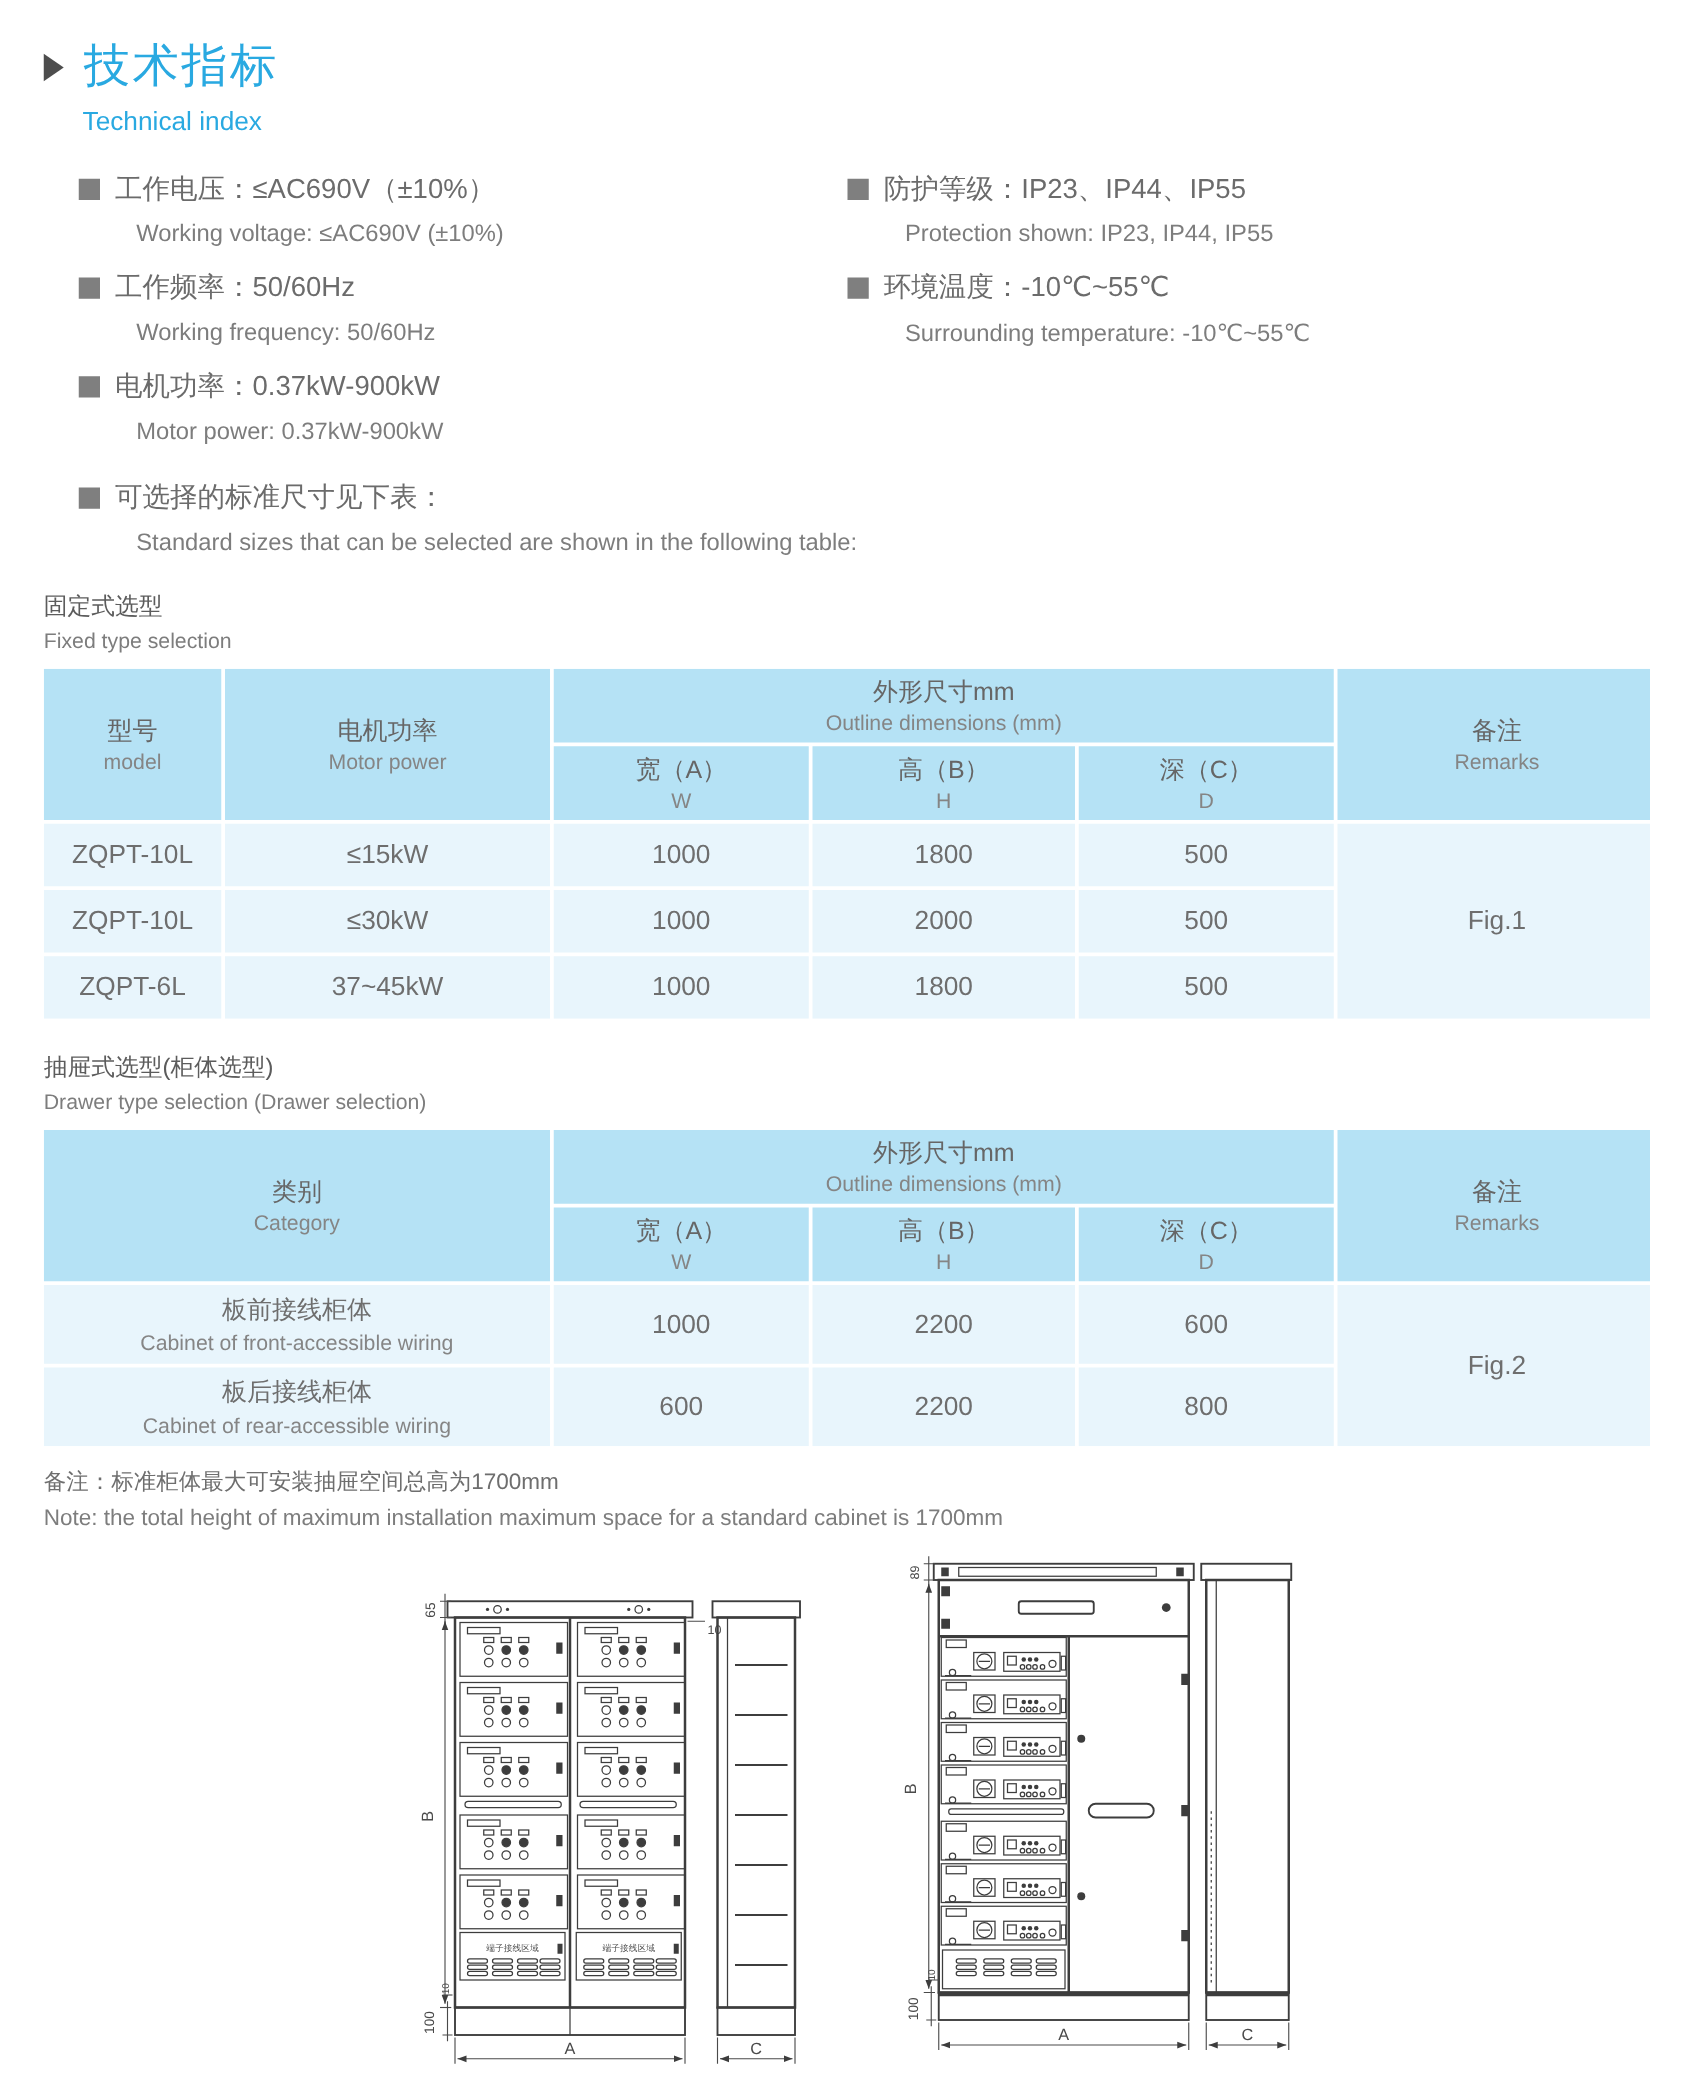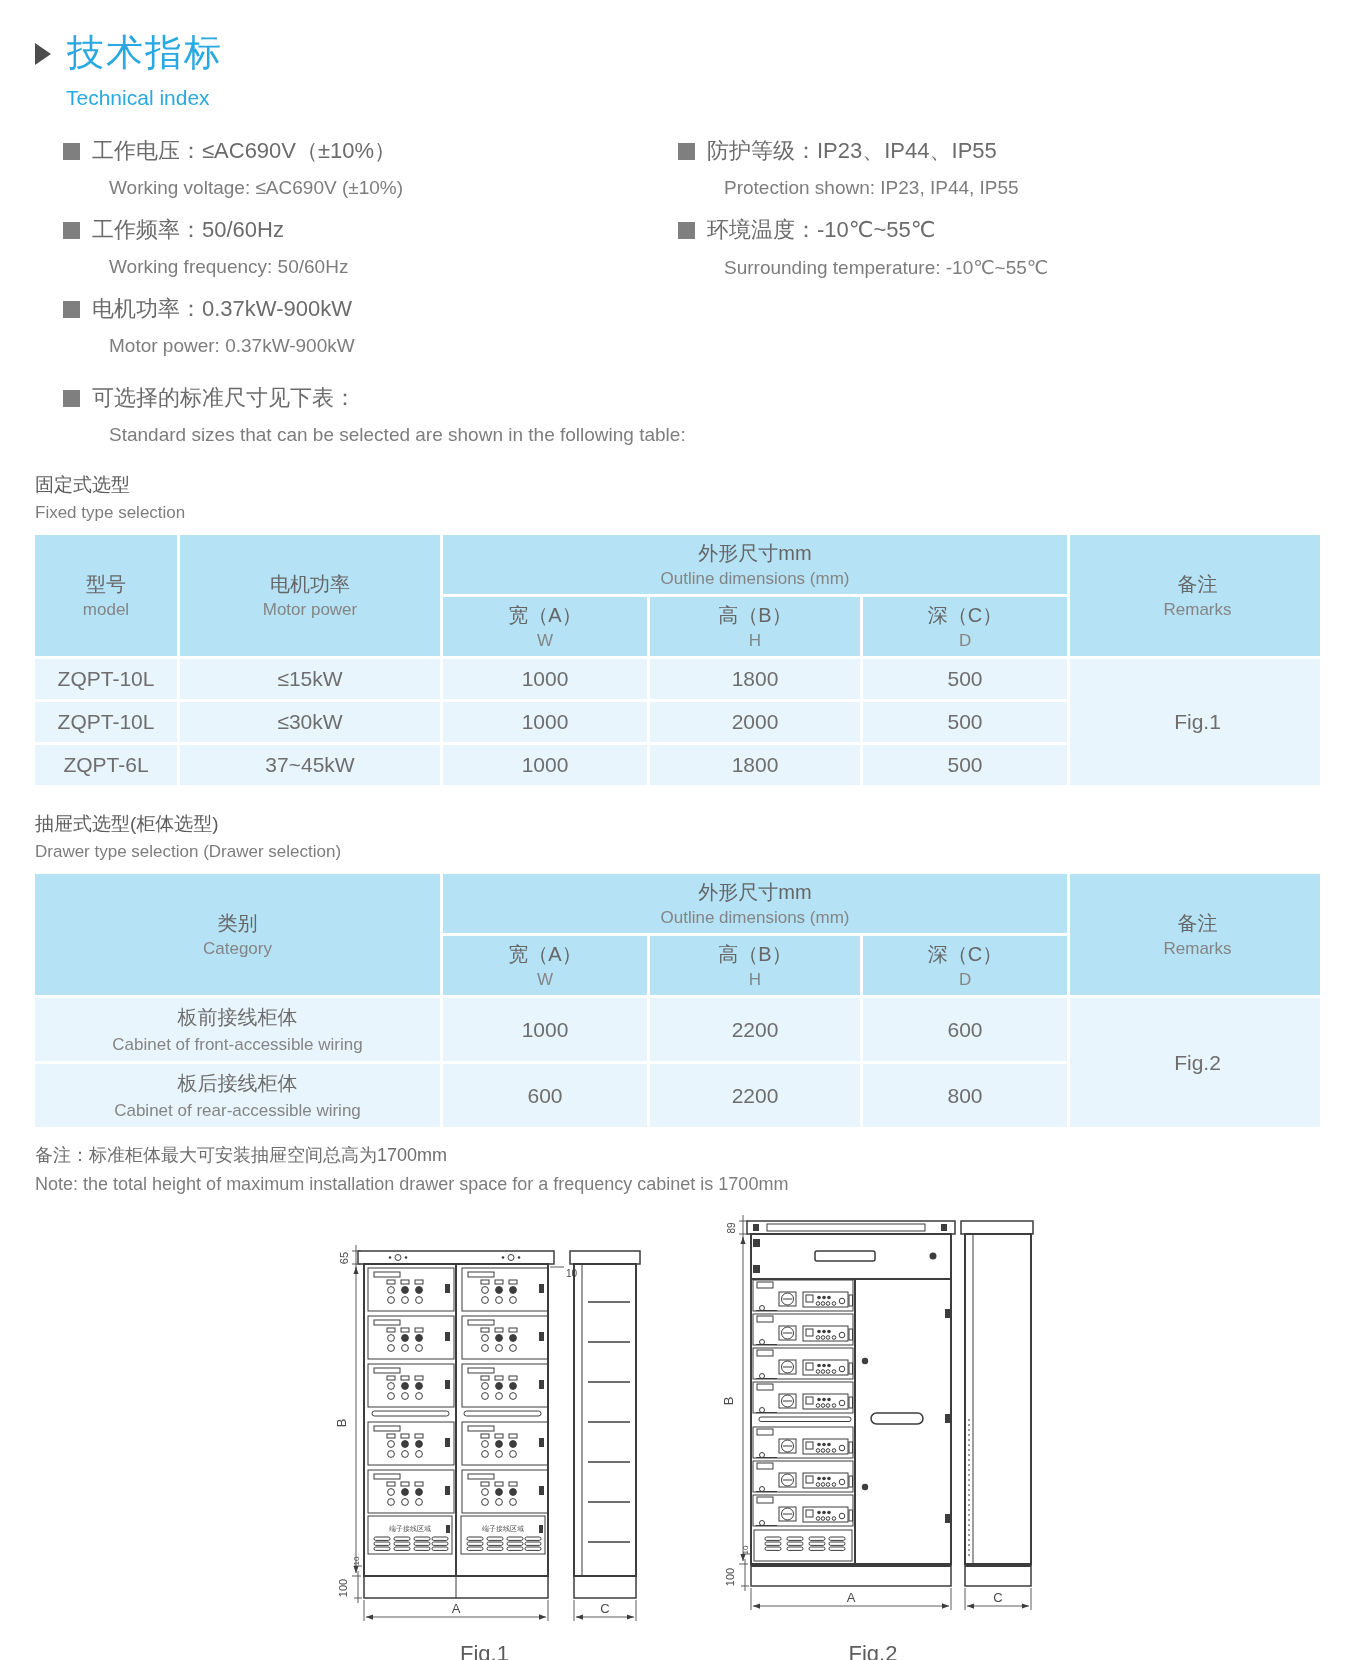--- a/index.html
+++ b/index.html
@@ -35,21 +35,21 @@
   .sec-en{font-size:17px;color:var(--txt2);margin-top:5px;}
 
   
   .tbl-wrap{margin-top:12px;overflow:hidden;}
   table{border-collapse:separate;border-spacing:3px;margin:-3px;width:calc(100% + 6px);table-layout:fixed;}
   th,td{text-align:center;vertical-align:middle;}
   th{background:var(--hdr-bg);font-weight:normal;color:#666;padding:5px 4px;}
   td{background:var(--row-bg);color:#6e6e6e;padding:6px 4px;}
   .row-h1 th{height:48px;}
   .row-h2 th{height:48px;}
-  .t1 td{height:40px;font-size:21px;}
+  .t1 td{height:50px;font-size:21px;}
   .t2 td{height:54px;font-size:21px;}
   .cn1{font-size:20px;}
   .en1{font-size:17px;color:#858585;margin-top:2px;}
   .cellcn{font-size:20px;}
   .cellen{font-size:17px;color:#858585;margin-top:4px;}
   .figcell{font-size:21px;}
 
   
   .note-cn{margin-top:16px;font-size:18px;color:#6e6e6e;}
   .note-en{margin-top:7px;font-size:18px;color:var(--txt2);}
@@ -260,21 +260,21 @@
         </td>
         <td>600</td>
         <td>2200</td>
         <td>800</td>
       </tr>
     </tbody>
       </table>
   </div>
 
   <div class="note-cn">备注：标准柜体最大可安装抽屉空间总高为1700mm</div>
-  <div class="note-en">Note: the total height of maximum installation drawer space for a frequency cabinet is 1700mm</div>
+  <div class="note-en">Note: the total height of maximum installation maximum space for a standard cabinet is 1700mm</div>
 
   <div class="figs">
 
     <div class="figblock">
       <svg width="345" height="400" viewBox="0 0 345 400">
         <defs>
           <marker id="f1a" markerWidth="9" markerHeight="8" refX="8" refY="4" orient="auto-start-reverse">
             <path d="M0,1 L8,4 L0,7 Z" fill="#3d3d3d"></path>
           </marker>
           <g id="f1d">

